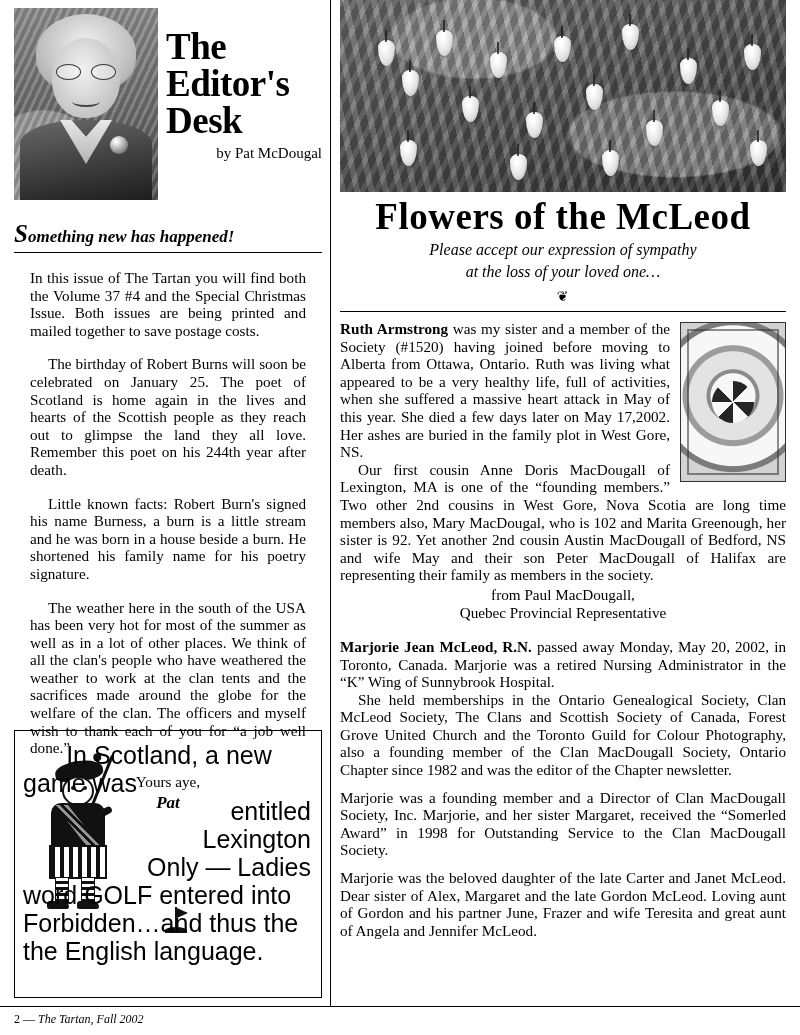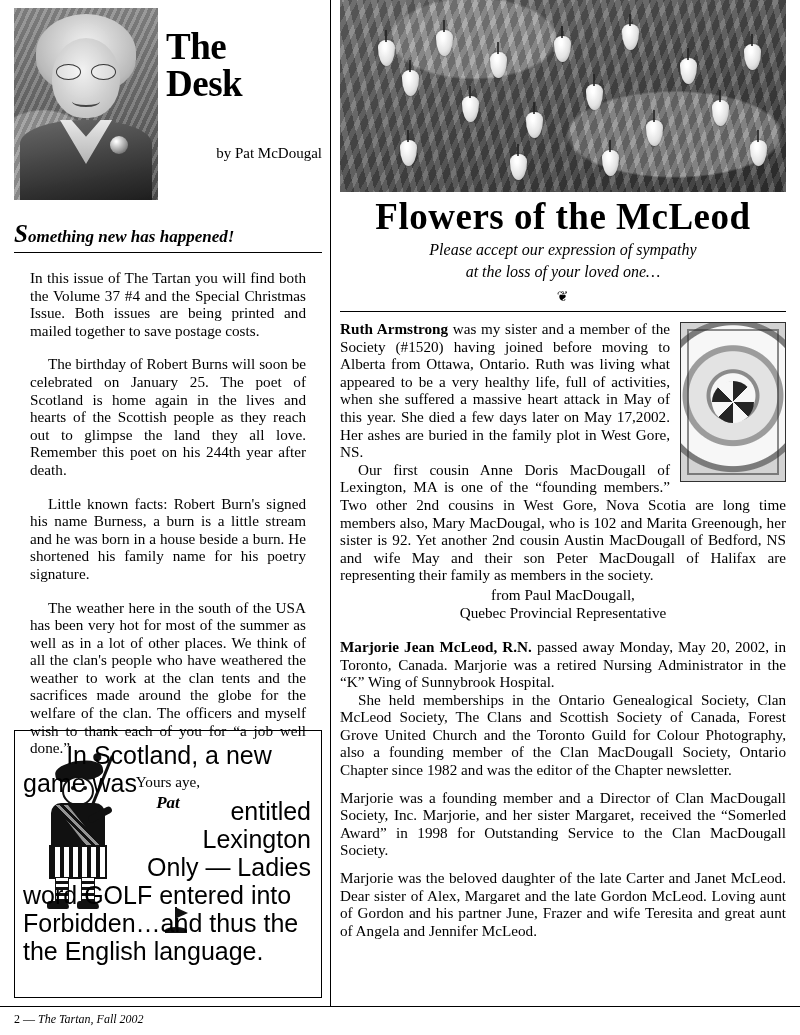--- a/index.html
+++ b/index.html
@@ -431,20 +431,21 @@
         <div class="body"></div>
         <div class="collar"></div>
         <div class="brooch"></div>
         <div class="hair"></div>
         <div class="face"></div>
         <div class="glasses"></div>
         <div class="smile"></div>
       </div>
       <div class="ed-title">
         <div>The</div>
+        <div>Editor's</div>
         <div>Desk</div>
       </div>
       <div class="ed-byline">by Pat McDougal</div>
     </div>
 
     <div class="lead-line">
       <span class="dropcap">S</span><span>omething new has happened!</span>
     </div>
     <hr class="rule-thin">
 

